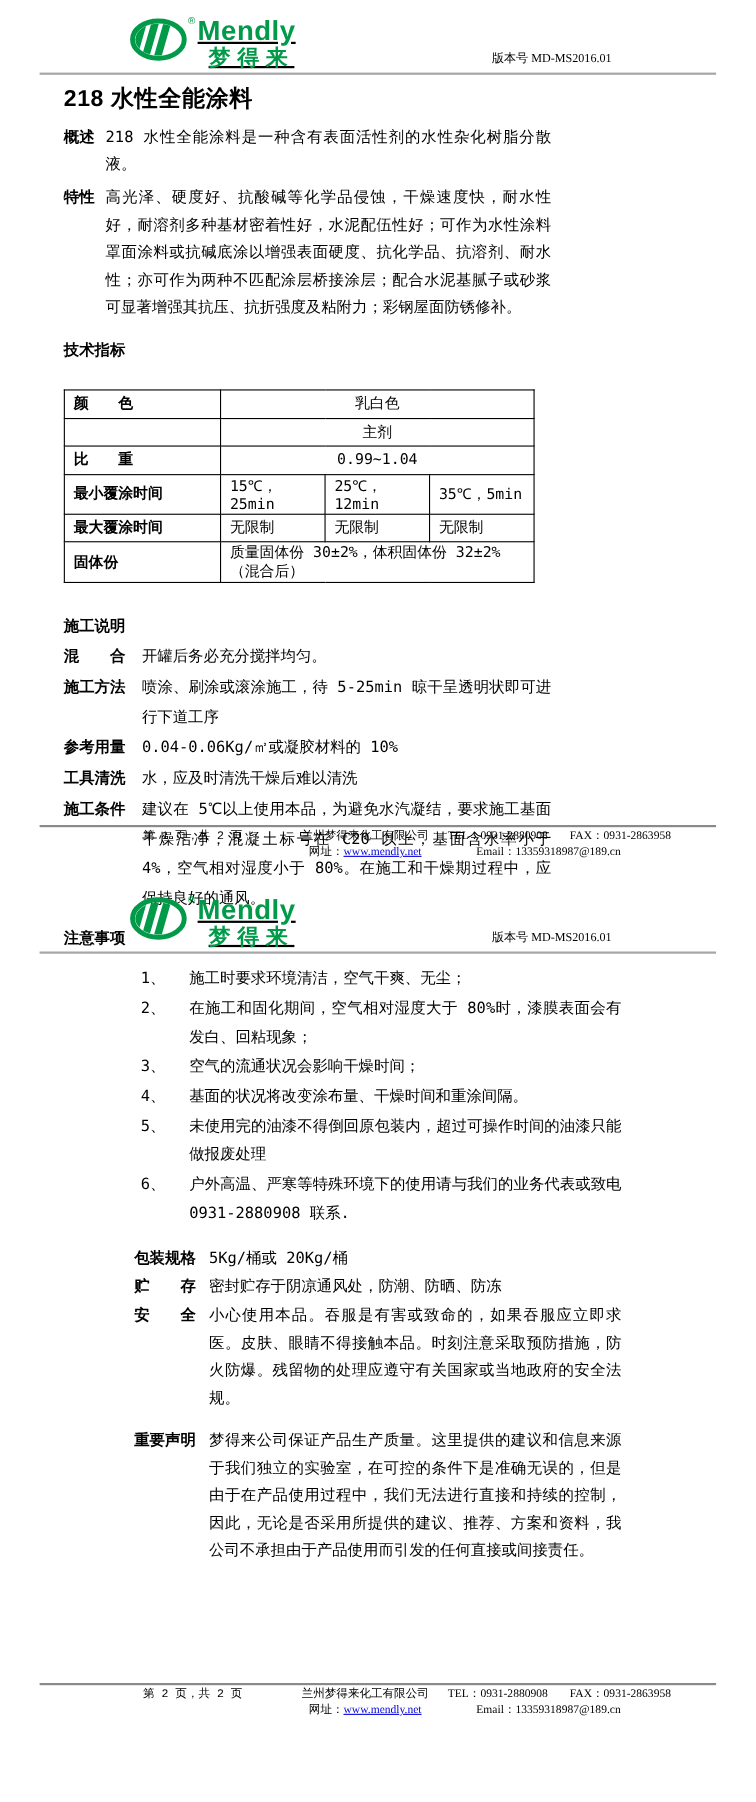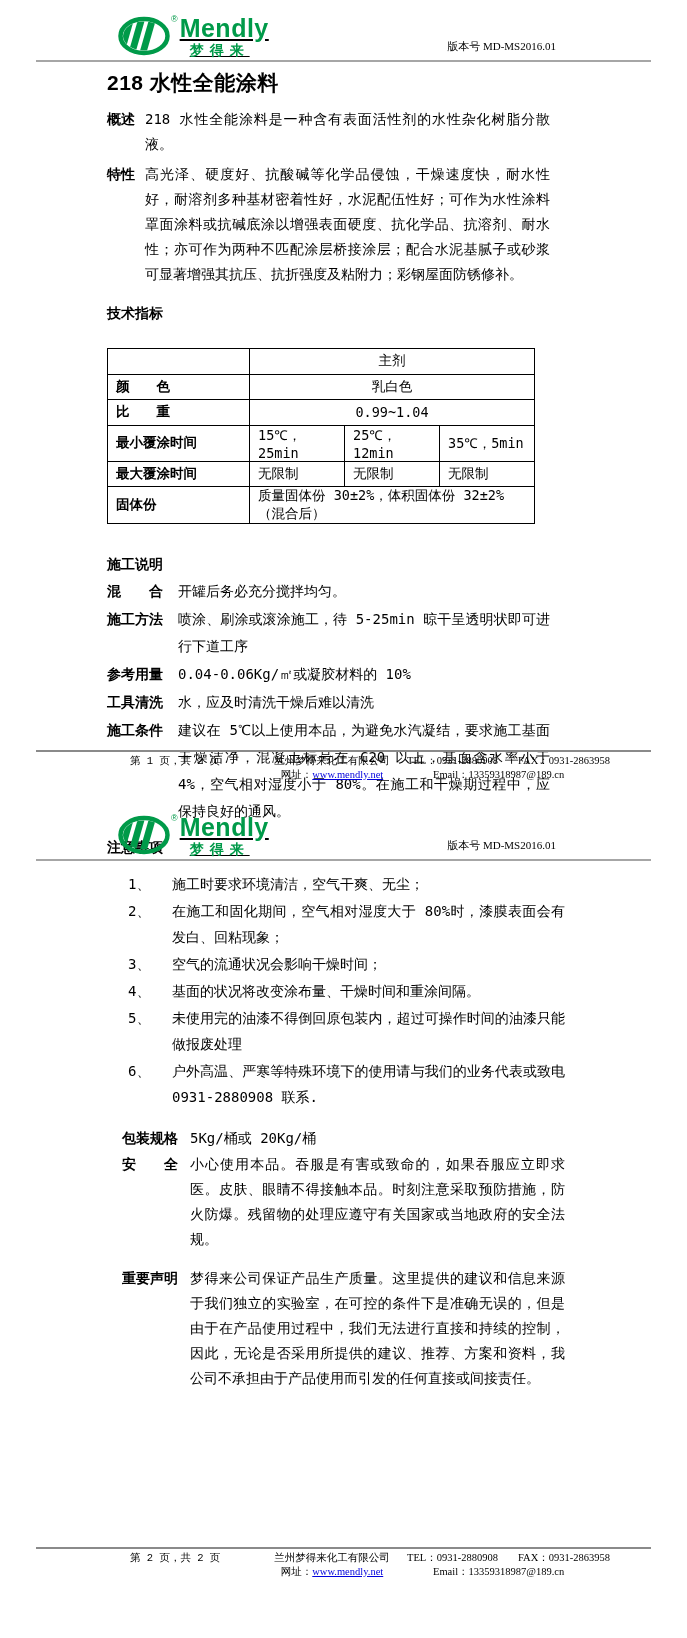--- a/index.html
+++ b/index.html
@@ -13,46 +13,46 @@
   .page-1 { height:790px; }
   .page-2 { height:848px; }
 
   
   .hdr { display:flex; justify-content:space-between; align-items:flex-end; padding:16px 131px 0 118px; }
   .logo { display:flex; align-items:flex-start; }
   .logo-emblem { position:relative; width:52px; height:40px; }
   .logo-reg { color:#009a49; font-size:9px; font-family:"Liberation Sans",sans-serif; margin:-2px 2px 0 1px; }
   .logo-texts { display:flex; flex-direction:column; line-height:1;text-decoration:underline; }
   .logo-en { font-family:"Liberation Sans","DejaVu Sans",sans-serif; font-weight:800; font-size:25px; color:#009a49; letter-spacing:0.5px; }
-  .logo-cn { font-family:"Liberation Sans","DejaVu Sans",sans-serif; font-weight:700; font-size:14px; color:#009a49; letter-spacing:6px; margin-top:2px; padding-left:10px; }
+  .logo-cn { font-family:"Liberation Sans","DejaVu Sans",sans-serif; font-weight:700; font-size:20px; color:#009a49; letter-spacing:6px; margin-top:2px; padding-left:10px; }
   .hdr-version { font-family:"Liberation Serif","DejaVu Serif",serif; font-size:11px; white-space:nowrap; padding-bottom:3px; }
   .hrule { border-top:2px solid #a6a6a6; margin:3px 36px 0; }
 
   
-  .content { margin-left:107px; width:443px; }
+  .content { margin-left:58px; width:443px; }
   .title { font-family:"Liberation Sans","DejaVu Sans",sans-serif; font-size:21px; font-weight:bold; margin:7px 0 10px; letter-spacing:0.5px; }
   .kv { display:flex; line-height:25px; margin-top:5px; }
   .kv .lb { font-weight:bold; width:38px; flex:none; }
   .kv .tx { flex:1; text-align:justify; }
   .sec-title { font-weight:bold; margin-top:14px; line-height:25px; }
 
   table.spec { border-collapse:collapse; margin-top:22px; font-size:13.5px; width:428px; table-layout:fixed; }
   table.spec td { border:1px solid #000; height:25.5px; padding:0 8px; vertical-align:middle; }
   td.w1 { width:142px; } td.w2 { width:95px; } td.w3 { width:95px; } td.w4 { width:96px; }
   td.lbc { font-weight:bold; }
   td.tc { text-align:center; }
 
   .cons-row { display:flex; line-height:27px; margin-top:1px; }
   .cons-row .lb2 { font-weight:bold; width:71px; flex:none; }
   .cons-row .tx { flex:1; text-align:justify; }
 
   
   .footer { position:absolute; left:36px; right:36px; font-family:"Liberation Serif","DejaVu Serif",serif; font-size:10.5px; }
   .footer-p1 { bottom:8px; }
-  .footer-p2 { bottom:59px; }
+  .footer-p2 { bottom:76px; }
   .f-rule { border-top:2px solid #8a8a8a; margin-bottom:2px; }
   .f-cols { display:flex; line-height:14px; }
   .f-page { width:235px; padding-left:94px; flex:none;font-family:Liberation Mono, monospace; }
   .f-mid { width:122px; flex:none; text-align:center; }
   .f-right { flex:1; padding-left:14px; }
   .f-tel { margin-right:20px; }
   .f-email { padding-left:26px; }
   .f-link { color:#0000dd; text-decoration:underline; cursor:pointer;text-align:right; }
 
   
@@ -110,26 +110,26 @@
       <div class="kv">
         <span class="lb">特性</span>
         <span class="tx">高光泽、硬度好、抗酸碱等化学品侵蚀，干燥速度快，耐水性好，耐溶剂多种基材密着性好，水泥配伍性好；可作为水性涂料罩面涂料或抗碱底涂以增强表面硬度、抗化学品、抗溶剂、耐水性；亦可作为两种不匹配涂层桥接涂层；配合水泥基腻子或砂浆可显著增强其抗压、抗折强度及粘附力；彩钢屋面防锈修补。</span>
       </div>
 
       <div class="sec-title">技术指标</div>
 
       <table class="spec">
         <tbody>
             <tr>
+          <td class="w1 lbc">颜　　色</td>
+          <td class="tc" colspan="3">乳白色</td>
+        </tr>
+        <tr>
           <td class="w1"></td>
           <td class="tc" colspan="3">主剂</td>
-        </tr>
-        <tr>
-          <td class="w1 lbc">颜　　色</td>
-          <td class="tc" colspan="3">乳白色</td>
         </tr>
         <tr>
           <td class="w1 lbc">比　　重</td>
           <td class="tc" colspan="3">0.99~1.04</td>
         </tr>
         <tr>
           <td class="w1 lbc">最小覆涂时间</td>
           <td class="w2">15℃，25min</td>
           <td class="w3">25℃，12min</td>
           <td class="w4">35℃，5min</td>
@@ -244,20 +244,24 @@
         <span class="ntx">户外高温、严寒等特殊环境下的使用请与我们的业务代表或致电 0931-2880908 联系.</span>
       </div>
     </div>
 
     <div class="info">
       <div class="info-row">
         <span class="lb2">包装规格</span>
         <span class="tx">5Kg/桶或 20Kg/桶</span>
       </div>
       <div class="info-row">
+        <span class="lb2">贮　　存</span>
+        <span class="tx">密封贮存于阴凉通风处，防潮、防晒、防冻</span>
+      </div>
+      <div class="info-row">
         <span class="lb2">安　　全</span>
         <span class="tx">小心使用本品。吞服是有害或致命的，如果吞服应立即求医。皮肤、眼睛不得接触本品。时刻注意采取预防措施，防火防爆。残留物的处理应遵守有关国家或当地政府的安全法规。</span>
       </div>
       <div class="info-row" style="margin-top:14px;">
         <span class="lb2">重要声明</span>
         <span class="tx">梦得来公司保证产品生产质量。这里提供的建议和信息来源于我们独立的实验室，在可控的条件下是准确无误的，但是由于在产品使用过程中，我们无法进行直接和持续的控制，因此，无论是否采用所提供的建议、推荐、方案和资料，我公司不承担由于产品使用而引发的任何直接或间接责任。</span>
       </div>
     </div>
 
     <div class="footer footer-p2">

